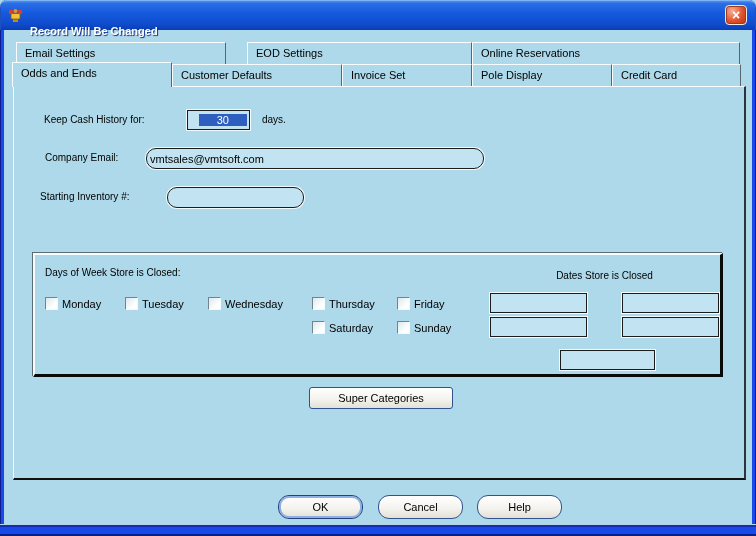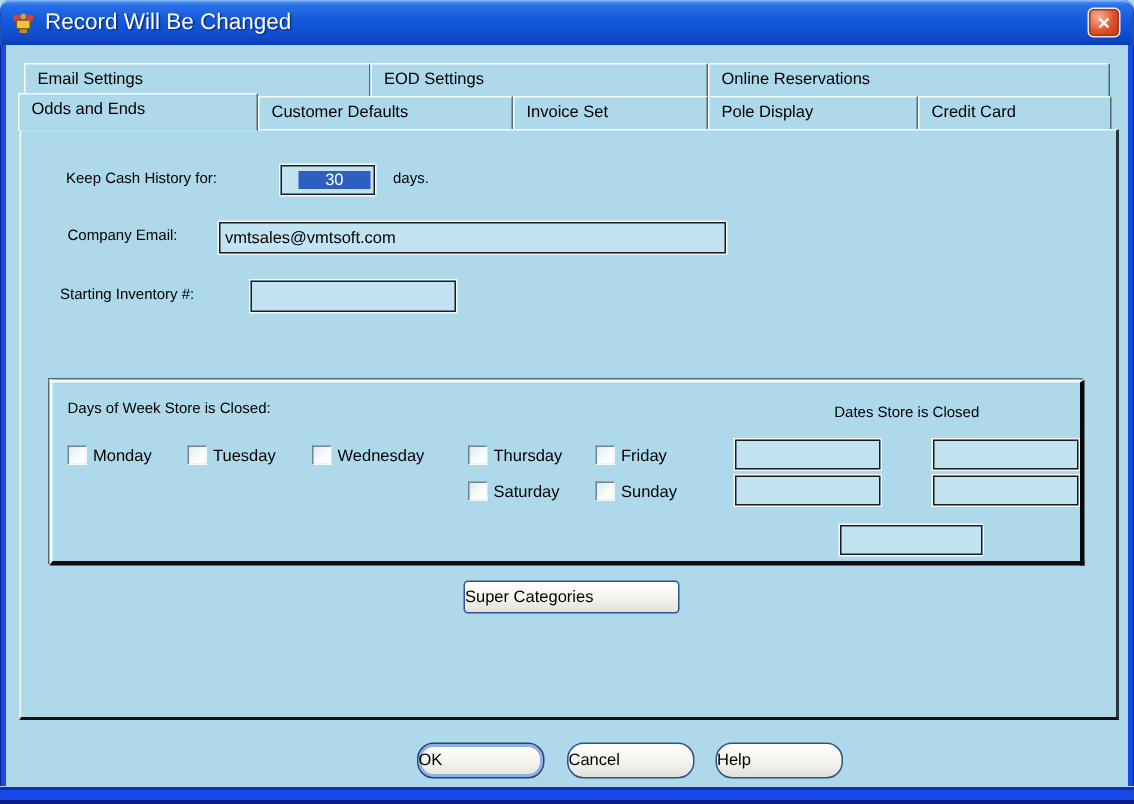--- a/index.html
+++ b/index.html
@@ -12,22 +12,22 @@
   }
   
   .titlebar {
     position:absolute; left:0; top:0; width:756px; height:30px;
     background: linear-gradient(180deg,#5a9ef2 0%,#2a6ee6 12%,#1459dd 45%,#0f4ccc 80%,#0a3db4 100%);
     border-radius: 7px 7px 0 0;
     box-shadow: inset 0 1px 0 #7fb5f5, inset 1px 0 0 #1e50c0, inset -1px 0 0 #1e50c0;
   }
   .title-icon { position:absolute; left:7px; top:7px; width:17px; height:17px; }
   .title-text {
-    position:absolute; left:30px; top:0; height:30px; line-height:30px;
-    color:#ffffff; font-size:15px; font-weight:normal;
+    position:absolute; left:30px; top:16px; height:30px; line-height:30px;
+    color:#ffffff; font-size:11px; font-weight:bold;
     text-shadow: 1px 1px 1px #0a2a80;
   }
   .close-btn {
     position:absolute; left:725px; top:5px; width:22px; height:20px;
     background: radial-gradient(circle at 32% 28%, #f6b09a 0%, #e0502a 55%, #b83312 100%);
     border:1px solid #f0e8e4; border-radius:4px;
     box-shadow: 0 0 0 1px #9a3c1e inset;
     color:#fff; font-size:14px; font-weight:bold; text-align:center; line-height:18px;
     cursor:default;
   }
@@ -62,21 +62,21 @@
   }
 
   .lbl { position:absolute; font-size:10px; color:#000; white-space:nowrap; }
 
   .field {
     position:absolute; background:#c2e3f1;
     border:1px solid #1c1c1c;
     box-shadow: 0 0 0 1px #f2fafd;
     font-size:11px; color:#000;
   }
-  input.field { outline:none; padding:2px 3px; font-family:"Liberation Sans",sans-serif; }
+  input.field { outline:none; padding:2px 3px; font-family:"Liberation Sans",sans-serif;border-radius:10px; }
   .field-cash { display:flex; justify-content:flex-end; align-items:center; padding-right:2px; }
   .sel { background:#2e5fc0; color:#fff; padding:0 18px; font-size:11px; }
 
   
   .grouppanel {
     position:absolute; left:33px; top:253px; width:690px; height:124px;
     border-top:2px solid #f6fbfd; border-left:2px solid #f6fbfd;
     border-right:3px solid #0a0a0a; border-bottom:3px solid #0a0a0a;
     box-shadow: -1px -1px 0 #5c6c76;
     z-index:2;
@@ -84,21 +84,21 @@
   .cb-item { position:absolute; display:flex; align-items:center; gap:4px; }
   .cb-box {
     width:13px; height:13px; flex:0 0 13px;
     background: linear-gradient(135deg,#dce8ee 0%,#ffffff 70%);
     border:1px solid; border-color:#74848e #f4fafc #f4fafc #74848e;
   }
   .cb-label { font-size:11px; color:#000; white-space:nowrap; }
 
   
   .btn {
-    position:absolute; font-size:11px; color:#000; text-align:left;
+    position:absolute; font-size:11px; color:#000; text-align:center;
     background: linear-gradient(180deg,#ffffff 0%,#f4f3ee 55%,#e3e1d6 100%);
     border:1px solid #32528e; border-radius:3px;
     font-family:"Liberation Sans",sans-serif;
   }
   .btn-super { left:309px; top:387px; width:144px; height:22px; line-height:20px; }
   .btn-ok, .btn-cancel, .btn-help { top:495px; width:85px; height:24px; line-height:22px;border-radius:11px; }
   .btn-ok    { left:278px; box-shadow: inset 0 0 0 2px #8fb0e4; border-color:#23437e; }
   .btn-cancel{ left:378px; }
   .btn-help  { left:477px; }
 </style>
@@ -118,21 +118,21 @@
     <span class="title-text">Record Will Be Changed</span>
     <div class="close-btn">
       <span>×</span>
     </div>
   </div>
 
   <div class="edge-left"></div>
   <div class="edge-right"></div>
   <div class="edge-bottom"></div>
 
-  <div class="tab" style="left:16px; top:42px; width:231px;">Email Settings</div>
+  <div class="tab" style="left:16px; top:42px; width:210px;">Email Settings</div>
   <div class="tab" style="left:247px; top:42px; width:225px;">EOD Settings</div>
   <div class="tab" style="left:472px; top:42px; width:268px;">Online Reservations</div>
 
   <div class="tab active" style="left:12px; width:160px;">Odds and Ends</div>
   <div class="tab" style="left:172px; top:64px; width:170px;">Customer Defaults</div>
   <div class="tab" style="left:472px; top:64px; width:140px;">Pole Display</div>
   <div class="tab" style="left:342px; top:64px; width:130px;">Invoice Set</div>
   <div class="tab" style="left:612px; top:64px; width:129px;">Credit Card</div>
 
   <div class="tabpanel"></div>

